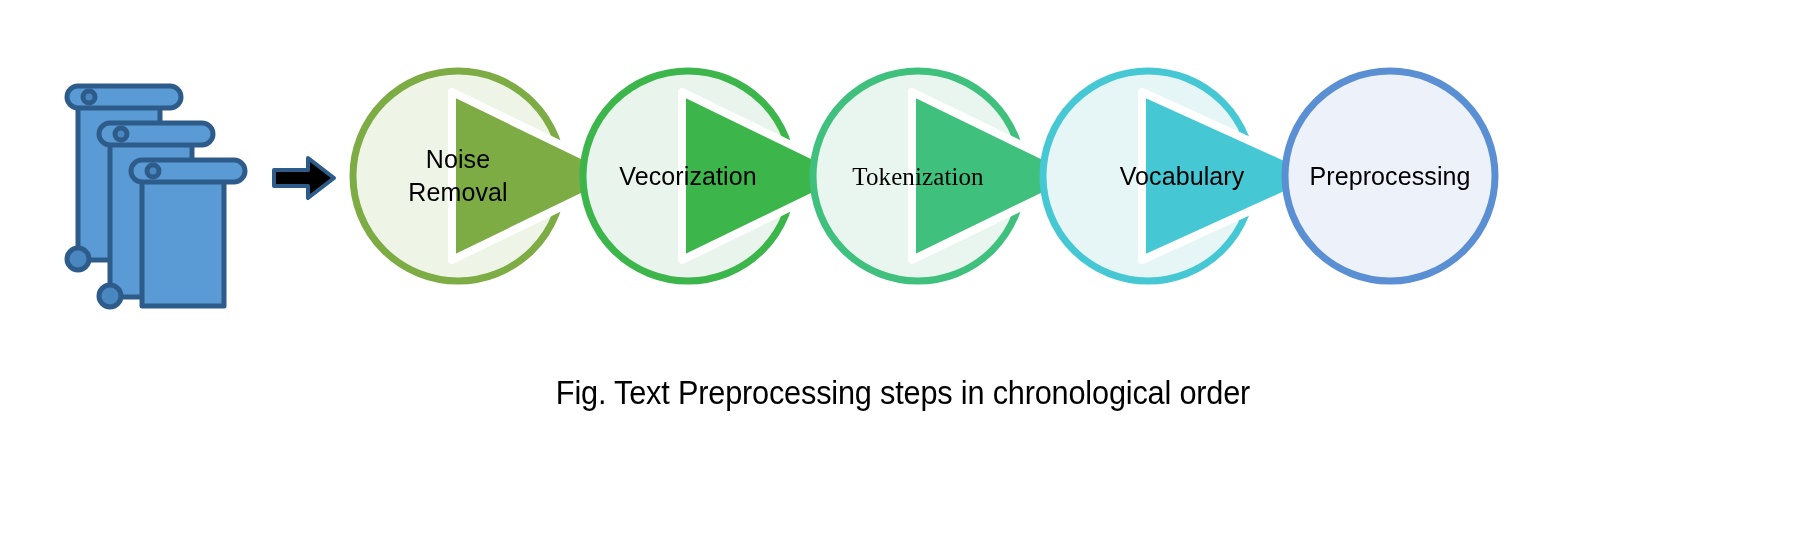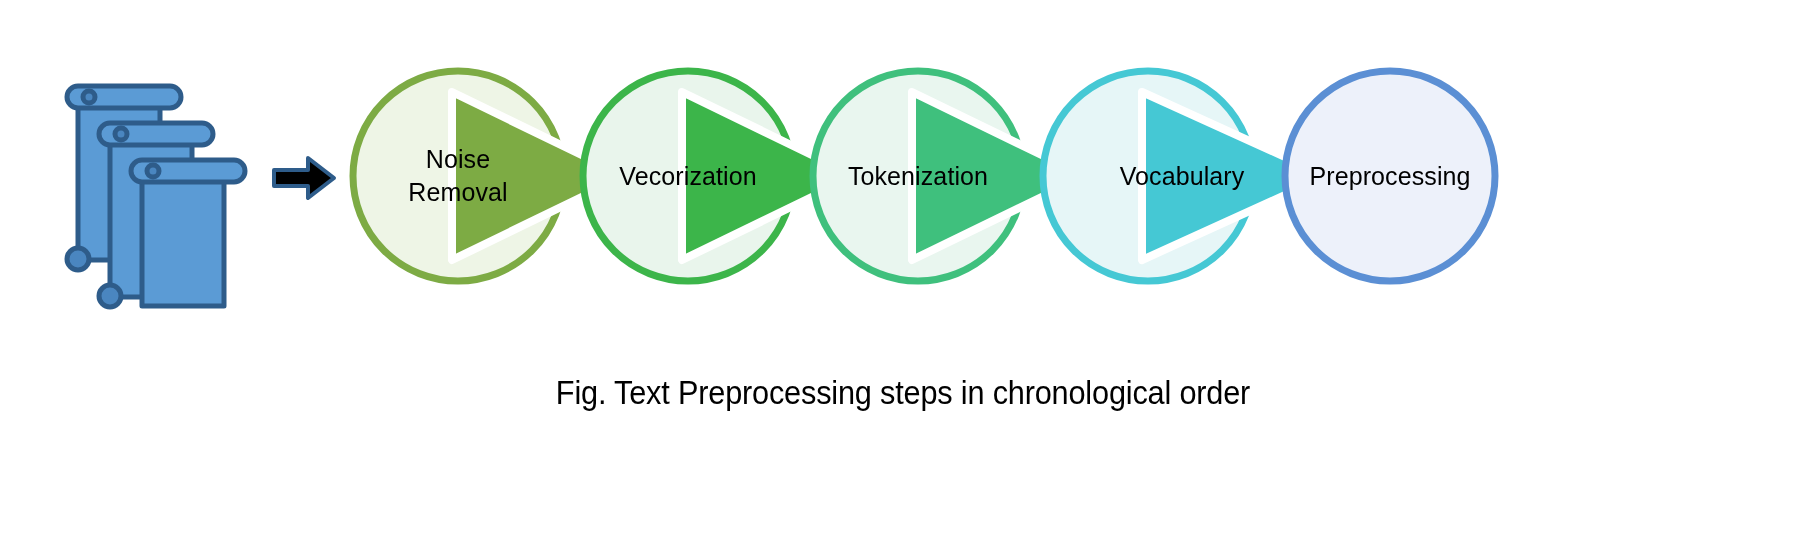--- a/index.html
+++ b/index.html
@@ -139,16 +139,16 @@
           <circle cx="1390" cy="176" r="105" fill="#EDF1FA" stroke="#5B8FD4" stroke-width="7"></circle>
         </g>
       </svg>
   </div>
 
   <div id="caption">Fig. Text Preprocessing steps in chronological order</div>
 
 <div class="step-label" style="left: 458px; top: 176px;">Noise
 Removal</div>
     <div class="step-label" style="left: 688px; top: 176px;">Vecorization</div>
-    <div class="step-label" style="left: 918px; top: 176px;">Tokenization</div>
+    <div class="step-label" style="left: 918px; top: 176px; font-family: Liberation Serif, serif;">Tokenization</div>
     <div class="step-label" style="left: 1148px; top: 176px; margin-left: 34px;">Vocabulary</div>
     <div class="step-label" style="left: 1390px; top: 176px;">Preprocessing</div>
   </div>
 
 </body></html>

